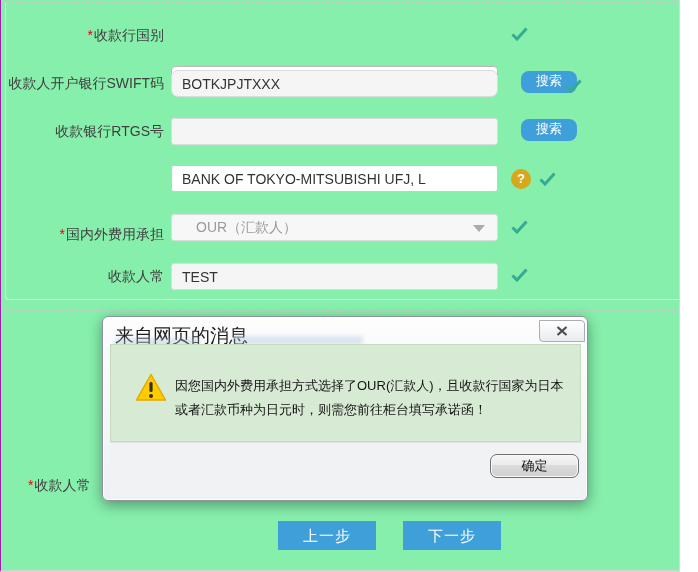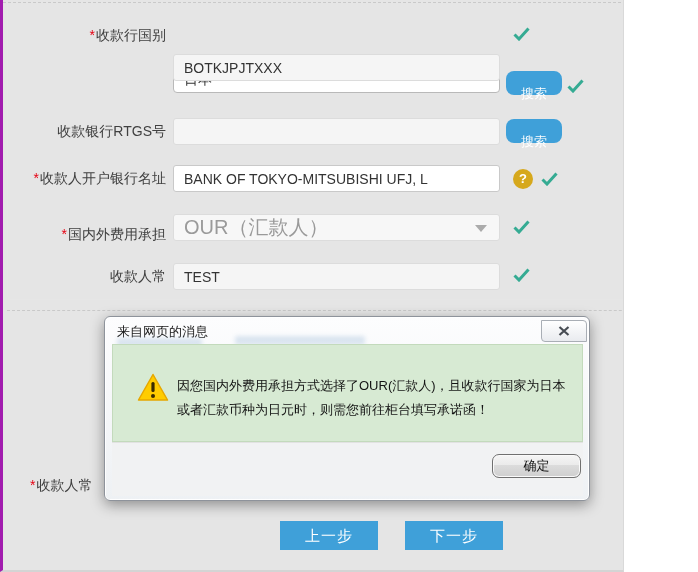--- a/index.html
+++ b/index.html
@@ -1,53 +1,53 @@
 <!DOCTYPE html>
 <html><head>
 <meta charset="utf-8">
 <style>
   html,body{margin:0;padding:0;background:#fff;}
   *{box-sizing:border-box;}
   body{font-family:"Liberation Sans","DejaVu Sans",sans-serif;}
-  .page{position:relative;width:624px;height:572px;background:#e5e5e5;overflow:hidden;
-        border-left:3px solid #a21caf;border-right:1px solid #d9d9d9;border-bottom:2px solid #d4d4d4;}
+  .page{position:relative;width:680px;height:572px;background:#86efac;overflow:hidden;
+        border-left:1px solid #a21caf;border-right:1px solid #d9d9d9;border-bottom:2px solid #d4d4d4;}
   .dash-top{position:absolute;left:0;top:2px;width:698px;border-top:1px dashed #c9c9c9;}
   .form-panel{position:absolute;left:4px;top:3px;width:689px;height:297px;
         border:1px solid #e6e6e6;border-top:none;border-radius:0 0 4px 4px;}
   .dash-mid{position:absolute;left:4px;top:310px;width:690px;border-top:1px dashed #c9c9c9;}
 
   .lbl{position:absolute;left:0;width:163px;text-align:right;font-size:14px;color:#404040;
        line-height:27px;white-space:nowrap;}
   .star{color:#e60012;margin-right:1px;}
   .inp{position:absolute;left:170px;width:327px;height:27px;border:1px solid #b9b9b9;border-radius:4px;
        padding:0 10px;font-size:14px;color:#333;background:#fff;outline:none;
        font-family:"Liberation Sans","DejaVu Sans",sans-serif;}
   .inp.gray{background:#f5f5f5;border:1px solid #dcdcdc;border-radius:3px;}
   .sel{position:absolute;left:170px;width:327px;height:27px;background:#f7f7f7;border:1px solid #dcdcdc;
-       border-radius:3px;font-size:20px;color:#9a9a9a;line-height:25px;padding:0 10px;cursor:default;}
+       border-radius:3px;font-size:14px;color:#9a9a9a;line-height:25px;padding:0 24px;cursor:default;}
   .sel .tri{position:absolute;right:12px;top:10px;width:0;height:0;
        border-left:6px solid transparent;border-right:6px solid transparent;border-top:7px solid #ababab;}
   .chk{position:absolute;width:17px;height:14px;}
-  .search-btn{position:absolute;left:503px;width:56px;height:22px;background:#3fa0d9;border:none;
+  .search-btn{position:absolute;left:520px;width:56px;height:22px;background:#3fa0d9;border:none;
        border-radius:8px;color:#fff;font-size:13px;line-height:22px;text-align:center;cursor:pointer;
-       font-family:Liberation Sans, sans-serif;padding:12px;}
+       font-family:Liberation Mono, monospace;padding:0;}
   .help{position:absolute;left:510px;width:20px;height:20px;border-radius:50%;background:#d6a81c;
        color:#fff;font-size:13px;font-weight:bold;text-align:center;line-height:20px;cursor:pointer;}
 
   .sec2-lbl{position:absolute;left:27px;top:477px;font-size:14px;color:#404040;white-space:nowrap;text-align:center;}
 
   .nav-btn{position:absolute;top:521px;width:98px;height:29px;background:#3fa0d9;border:none;color:#fff;
        font-size:15px;line-height:29px;text-align:center;cursor:pointer;letter-spacing:1px;
        font-family:"Liberation Sans","DejaVu Sans",sans-serif;padding:0;}
 
   
   .dialog{position:absolute;left:101px;top:316px;width:486px;height:185px;border:1px solid #8e939b;
        border-radius:6px;background:linear-gradient(#fdfdfe,#eef1f4);
        box-shadow:0 4px 14px rgba(0,0,0,.38), inset 0 0 0 1px rgba(255,255,255,.9);}
-  .dlg-title{position:absolute;left:12px;top:6px;font-size:13px;color:#1b1b1b;}
+  .dlg-title{position:absolute;left:12px;top:6px;font-size:19px;color:#1b1b1b;}
   .dlg-close{position:absolute;left:436px;top:3px;width:46px;height:22px;border:1px solid #a9aeb5;
        border-radius:0 4px 0 4px;background:linear-gradient(#ffffff,#e9ebef);cursor:pointer;
        text-align:center;padding:0;}
   .ghost{position:absolute;height:9px;background:#a9c3dc;opacity:.4;filter:blur(2px);border-radius:2px;}
   .g1{left:12px;top:21px;width:85px;}
   .g2{left:130px;top:19px;width:130px;}
   .dlg-green{position:absolute;left:7px;top:27px;width:471px;height:98px;background:#d7ead3;
        border:1px solid #c3dabc;}
   .dlg-msg{position:absolute;left:64px;top:29px;width:400px;font-size:13px;line-height:24px;color:#141414;}
   .warn{position:absolute;left:24px;top:28px;}
@@ -66,33 +66,33 @@
   <div class="form-panel"></div>
 
   <div class="lbl" style="top:22px"><span class="star">*</span><span>收款行国别</span></div>
   <input class="inp" style="top: 40px; margin-top: 26px;" value="日本">
   <span class="chk" style="left:510px;top:27px">
     <svg width="17" height="14" viewBox="0 0 17 14">
         <path d="M1.5 7.5 L6 12 L15.5 1.5" stroke="#35ab93" stroke-width="3" fill="none"></path>
       </svg>
   </span>
 
-  <input class="inp gray" style="top: 54px;" value="BOTKJPJTXXX">
+  <div class="lbl" style="top:70px"><span>收款人开户银行SWIFT码</span></div>
+  <input class="inp gray" style="top: 70px; border-radius: 7px;" value="BOTKJPJTXXX">
   <button class="search-btn" style="top:71px">搜索</button>
   <span class="chk" style="left:564px;top:79px">
     <svg width="17" height="14" viewBox="0 0 17 14">
         <path d="M1.5 7.5 L6 12 L15.5 1.5" stroke="#35ab93" stroke-width="3" fill="none"></path>
       </svg>
   </span>
 
   <div class="lbl" style="top:118px"><span>收款银行RTGS号</span></div>
   <input class="inp gray" style="top: 118px;" value="">
   <button class="search-btn" style="top:119px">搜索</button>
 
-  <div class="lbl" style="top:165px"><span class="star">*</span><span>收款人开户银行名址</span></div>
   <input class="inp" style="top: 165px; border: 1px solid rgb(201, 201, 201); border-radius: 3px;" value="BANK OF TOKYO-MITSUBISHI UFJ, L">
   <span class="help" style="top:169px">?</span>
   <span class="chk" style="left:538px;top:172px">
     <svg width="17" height="14" viewBox="0 0 17 14">
         <path d="M1.5 7.5 L6 12 L15.5 1.5" stroke="#35ab93" stroke-width="3" fill="none"></path>
       </svg>
   </span>
 
   <div class="lbl" style="top:221px"><span class="star">*</span><span>国内外费用承担</span></div>
   <div class="sel" style="top:214px">

